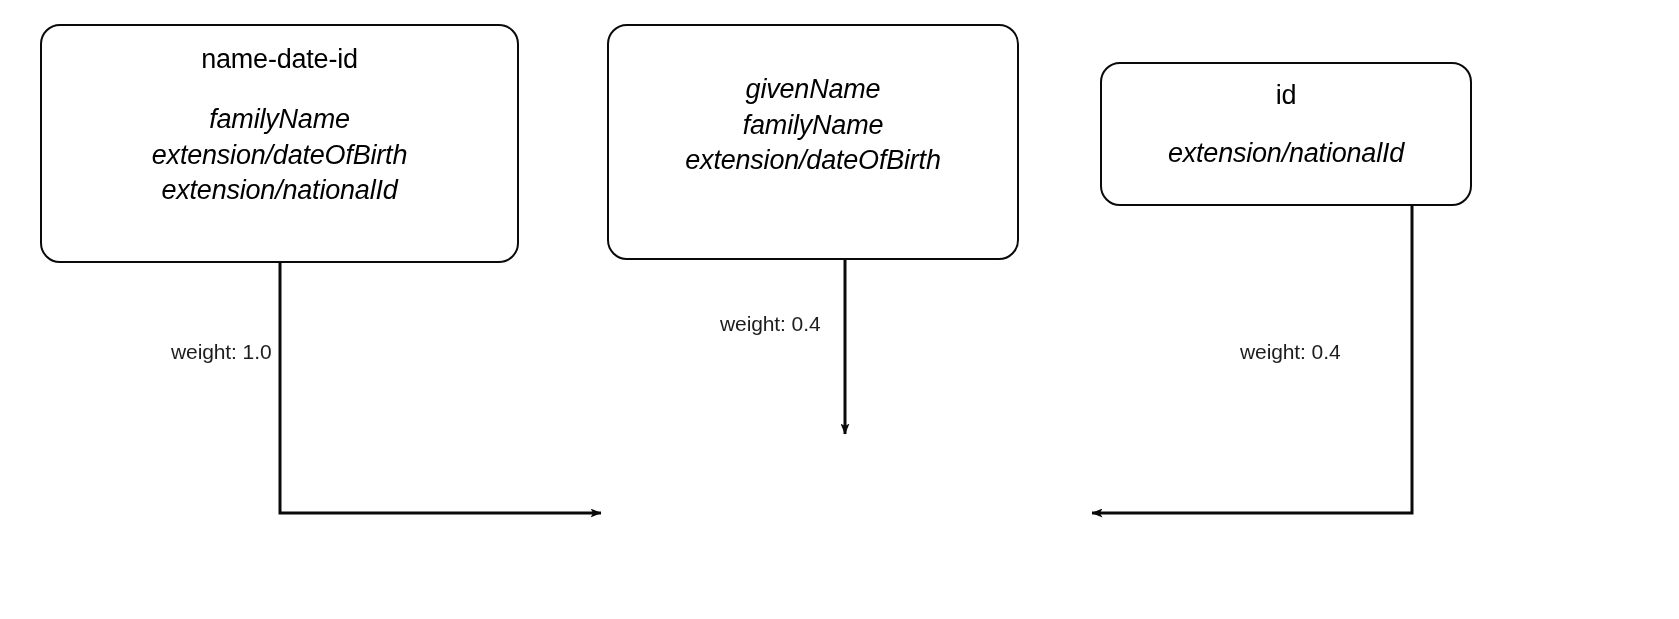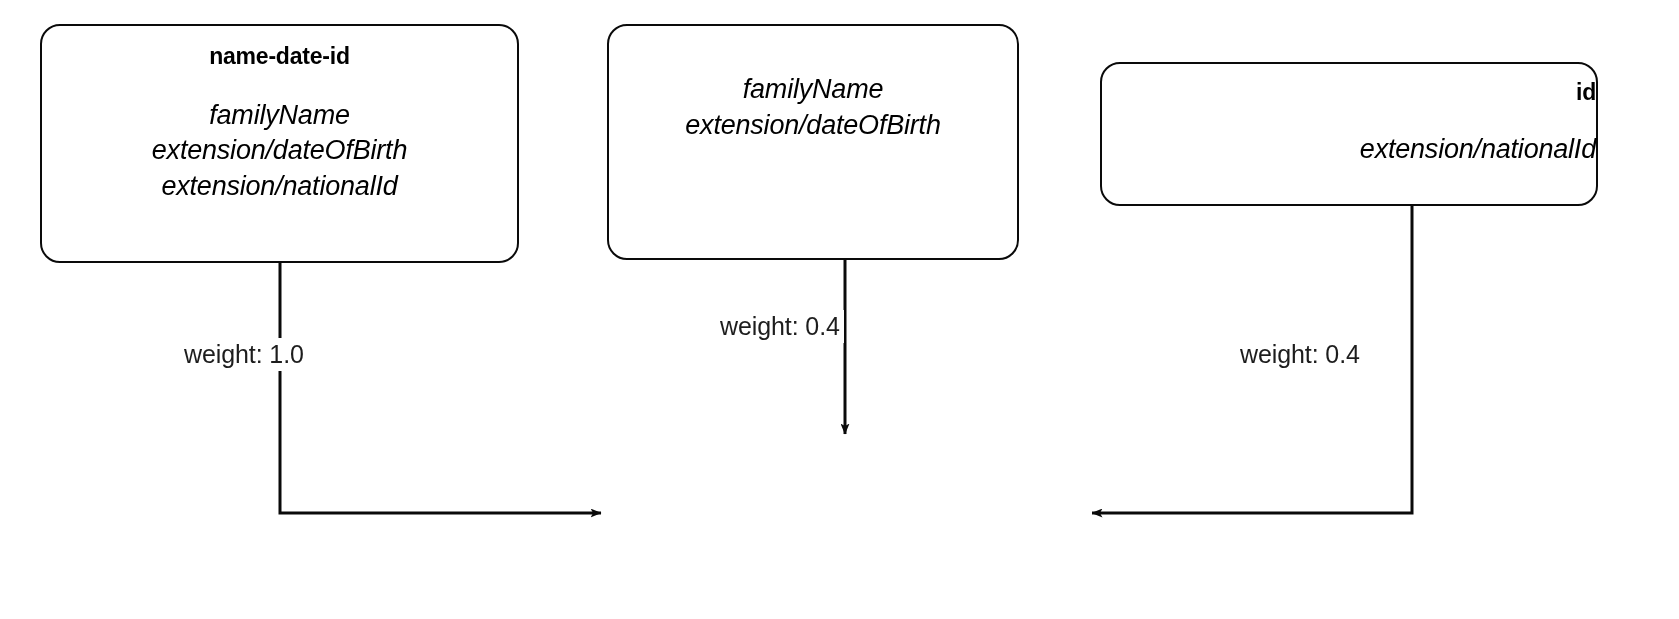--- a/index.html
+++ b/index.html
@@ -27,22 +27,22 @@
   .node {
     position: absolute;
     box-sizing: border-box;
     border: 2.6px solid #0a0a0a;
     border-radius: 20px;
     background: #ffffff;
     text-align: center;
     color: #000000;
   }
   .node-title {
-    font-weight: bold;
-    font-size: 23px;
+    font-weight: normal;
+    font-size: 27px;
     line-height: 1.12;
     letter-spacing: -0.2px;
   }
   .node-fields {
     font-style: italic;
     font-size: 27px;
     line-height: 1.32;
     letter-spacing: -0.2px;
   }
   .node-field {
@@ -56,46 +56,45 @@
   }
   #node-name-date-id .node-fields { margin-top: 28px; }
 
   #node-names-date {
     left: 607px; top: 24px;  width: 412px;  height: 236px;
     padding-top: 18px;
   }
   #node-names-date .node-fields { margin-top: 28px; }
 
   #node-id {
-    left: 1100px; top: 62px; width: 498px; height: 144px;
+    left: 1100px; top: 62px; width: 372px; height: 144px;
     padding-top: 16px;
-    text-align: right;
   }
   #node-id .node-fields { margin-top: 26px; }
 
   #node-composite {
     left: 607px; top: 440px; width: 479px; height: 150px;
   }
   #node-composite .node-title {
     position: absolute;
     left: 0; right: 0;
     top: 50%;
     transform: translateY(-52%);
   }
 
   .edge-label {
     position: absolute;
-    font-size: 25px;
+    font-size: 21px;
     color: #1d1d1d;
     background: #ffffff;
     white-space: nowrap;
     padding: 2px 4px;
     letter-spacing: -0.1px;
   }
-  #edge-label-left   { left: 180px;  top: 338px; text-align: right; }
+  #edge-label-left   { left: 167px;  top: 338px; text-align: right; }
   #edge-label-middle { left: 716px;  top: 310px; }
   #edge-label-right  { left: 1236px; top: 338px; }
 </style>
 </head>
 <body>
 
 <div id="canvas">
 
   <svg class="edge-layer" viewBox="0 0 1679 619" width="1679" height="619" xmlns="http://www.w3.org/2000/svg">
     <defs>
@@ -115,20 +114,21 @@
     <div class="node-title">name-date-id</div>
     <div class="node-fields">
       <div class="node-field">familyName</div>
       <div class="node-field">extension/dateOfBirth</div>
       <div class="node-field">extension/nationalId</div>
     </div>
   </div>
 
   <div class="node" id="node-names-date">
     <div class="node-fields">
+      <div class="node-field">givenName</div>
       <div class="node-field">familyName</div>
       <div class="node-field">extension/dateOfBirth</div>
     </div>
   </div>
 
   <div class="node" id="node-id">
     <div class="node-title">id</div>
     <div class="node-fields">
       <div class="node-field">extension/nationalId</div>
     </div>

